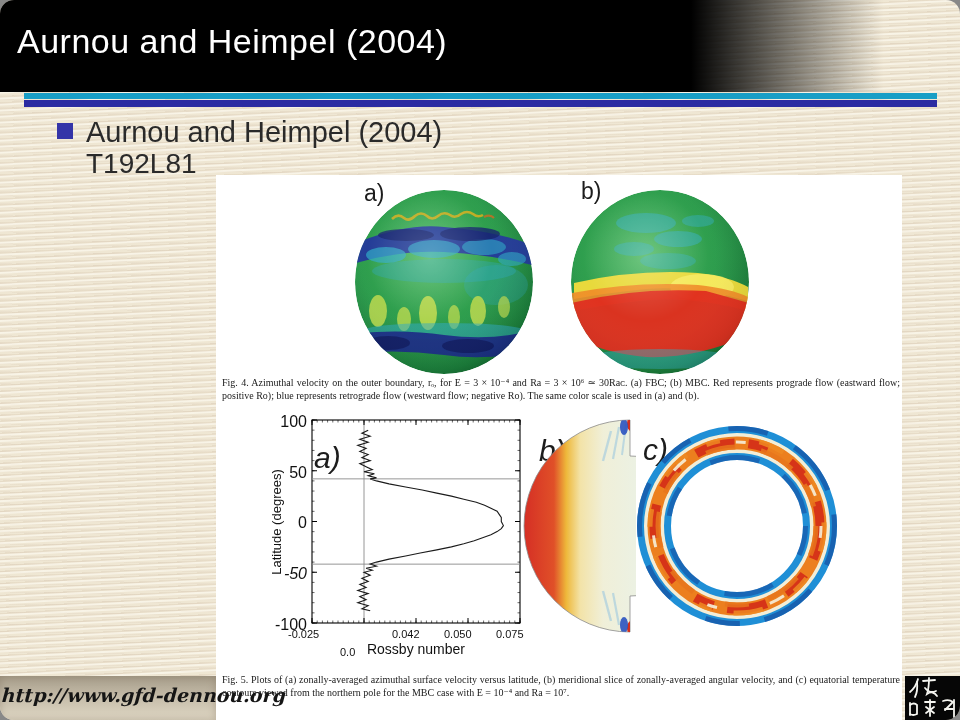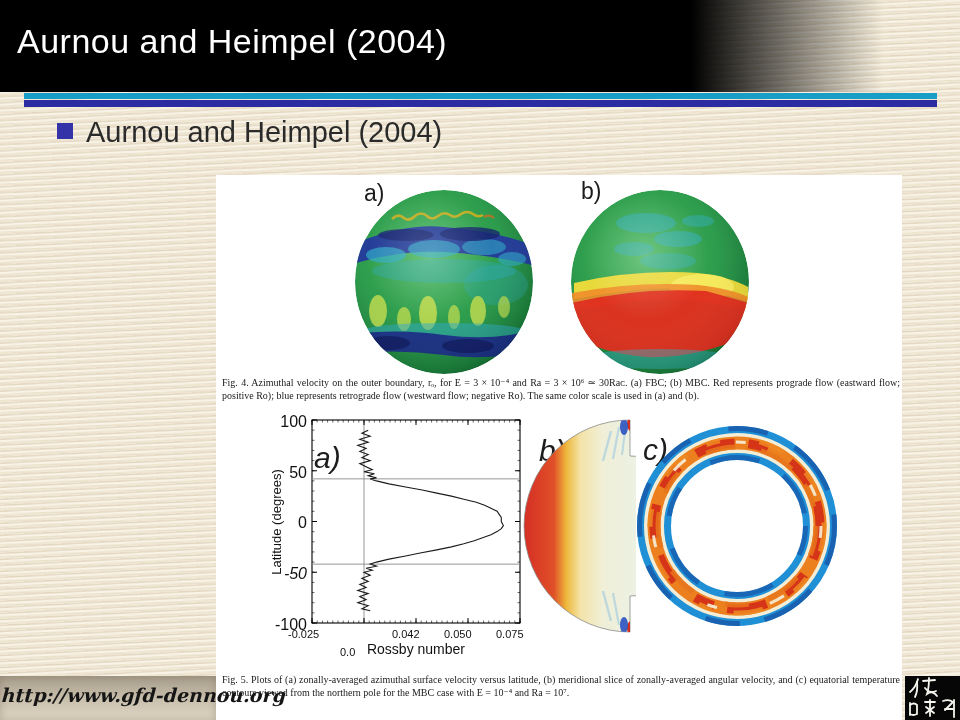--- a/index.html
+++ b/index.html
@@ -1,21 +1,21 @@
 <!DOCTYPE html>
 <html><head>
 <meta charset="utf-8">
 <style>
   html,body{margin:0;padding:0;background:#888;}
   .slide{position:relative;width:960px;height:720px;overflow:hidden;
     background-color:#f0e8d5;
     background-image:
       repeating-linear-gradient(177deg, rgba(205,185,160,0.25) 0px 1px, rgba(255,253,245,0.55) 2px 3px, rgba(232,222,200,0.15) 4px 6px),
       repeating-linear-gradient(181deg, rgba(190,165,150,0.10) 0px 1px, transparent 1px 4px);
-    font-family:"Liberation Sans","DejaVu Sans",sans-serif;}
+    font-family:"Liberation Sans","DejaVu Sans",sans-serif;border-radius:14px;}
   .abs{position:absolute;}
   .header-bar{left:0;top:0;width:960px;height:92px;
     background:linear-gradient(90deg,#000 0%,#000 72%,rgba(0,0,0,0) 92%);}
   .slide-title{left:17px;top:22px;font-size:34px;color:#ffffff;letter-spacing:0.5px;white-space:nowrap;}
   .rule-cyan{left:24px;top:93px;width:913px;height:6px;background:#189EC6;}
   .rule-blue{left:24px;top:100px;width:913px;height:7px;background:#2B2BA2;}
   .bullet-marker{left:57px;top:123px;width:16px;height:16px;background:#3434A8;}
   .bullet-text{left:86px;top:116px;font-size:29px;color:#2a2a2a;white-space:nowrap;}
   .bullet-sub{left:86px;top:148px;font-size:28px;color:#2a2a2a;white-space:nowrap;}
   .figure-panel{left:216px;top:175px;width:686px;height:545px;background:#ffffff;}
@@ -43,20 +43,21 @@
 
 <div class="slide">
 
   <div class="abs header-bar"></div>
   <div class="abs slide-title">Aurnou and Heimpel (2004)</div>
   <div class="abs rule-cyan"></div>
   <div class="abs rule-blue"></div>
 
   <div class="abs bullet-marker"></div>
   <div class="abs bullet-text">Aurnou and Heimpel (2004)</div>
+  <div class="abs bullet-sub">T192L81</div>
 
   <div class="abs figure-panel">
 
     <div class="abs fig-label" style="left:148px;top:5px;">a)</div>
     <div class="abs fig-label" style="left:365px;top:3px;">b)</div>
 
     <svg class="abs" style="left:130px;top:8px;" width="460" height="200" viewBox="0 0 460 200">
       <defs>
         <radialGradient id="ga" cx="42%" cy="36%" r="72%">
           <stop offset="0" stop-color="#4cb860"></stop>

